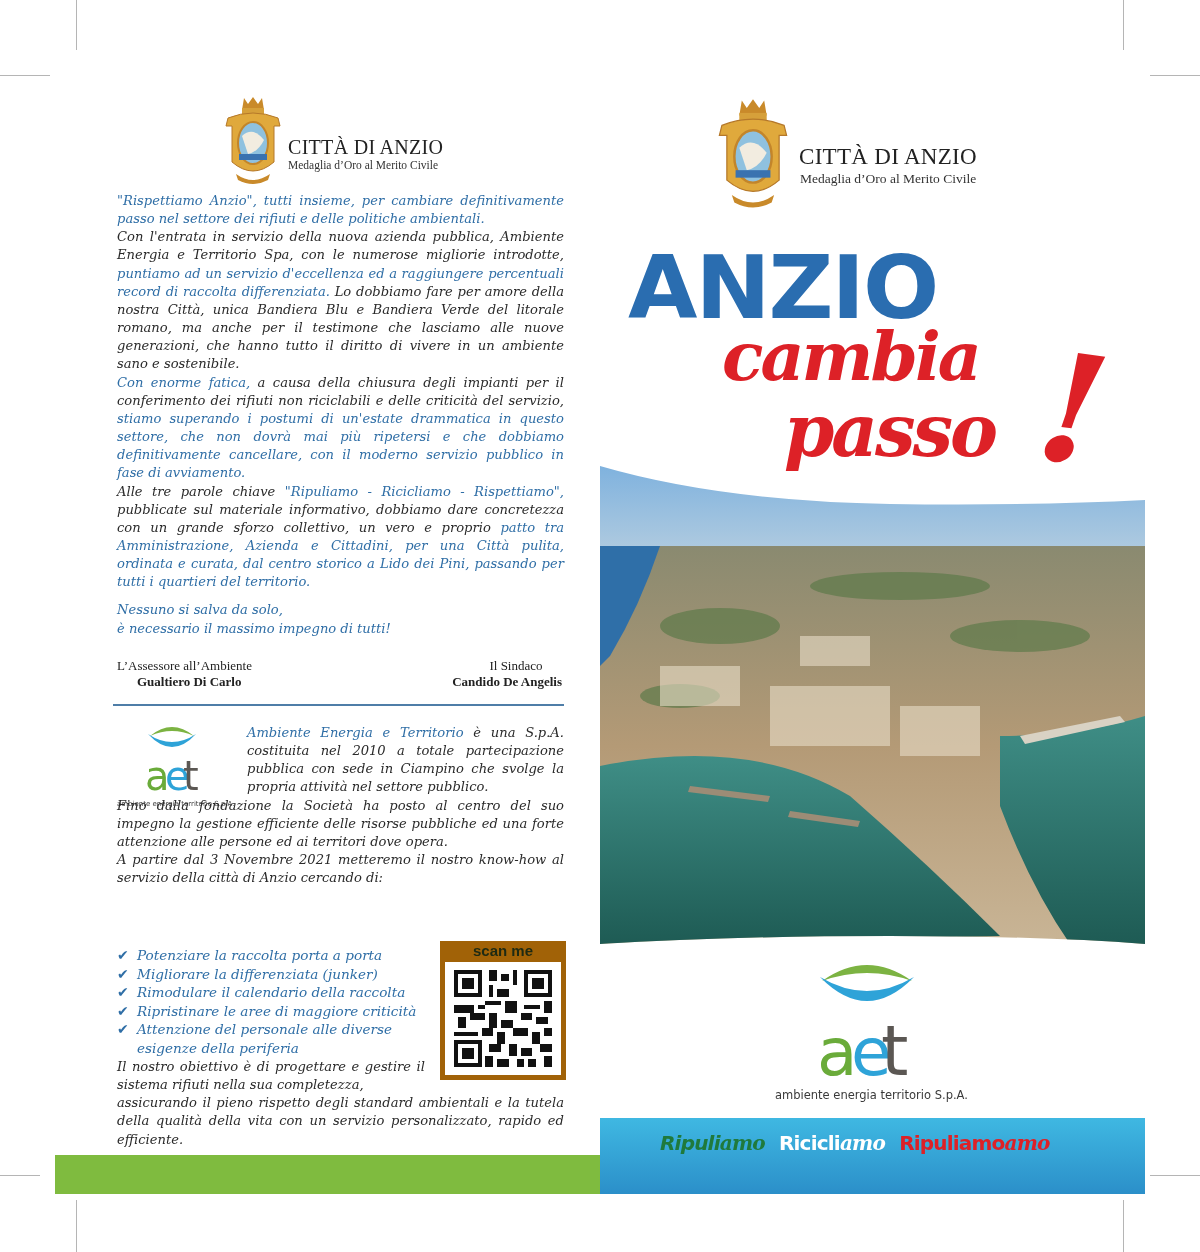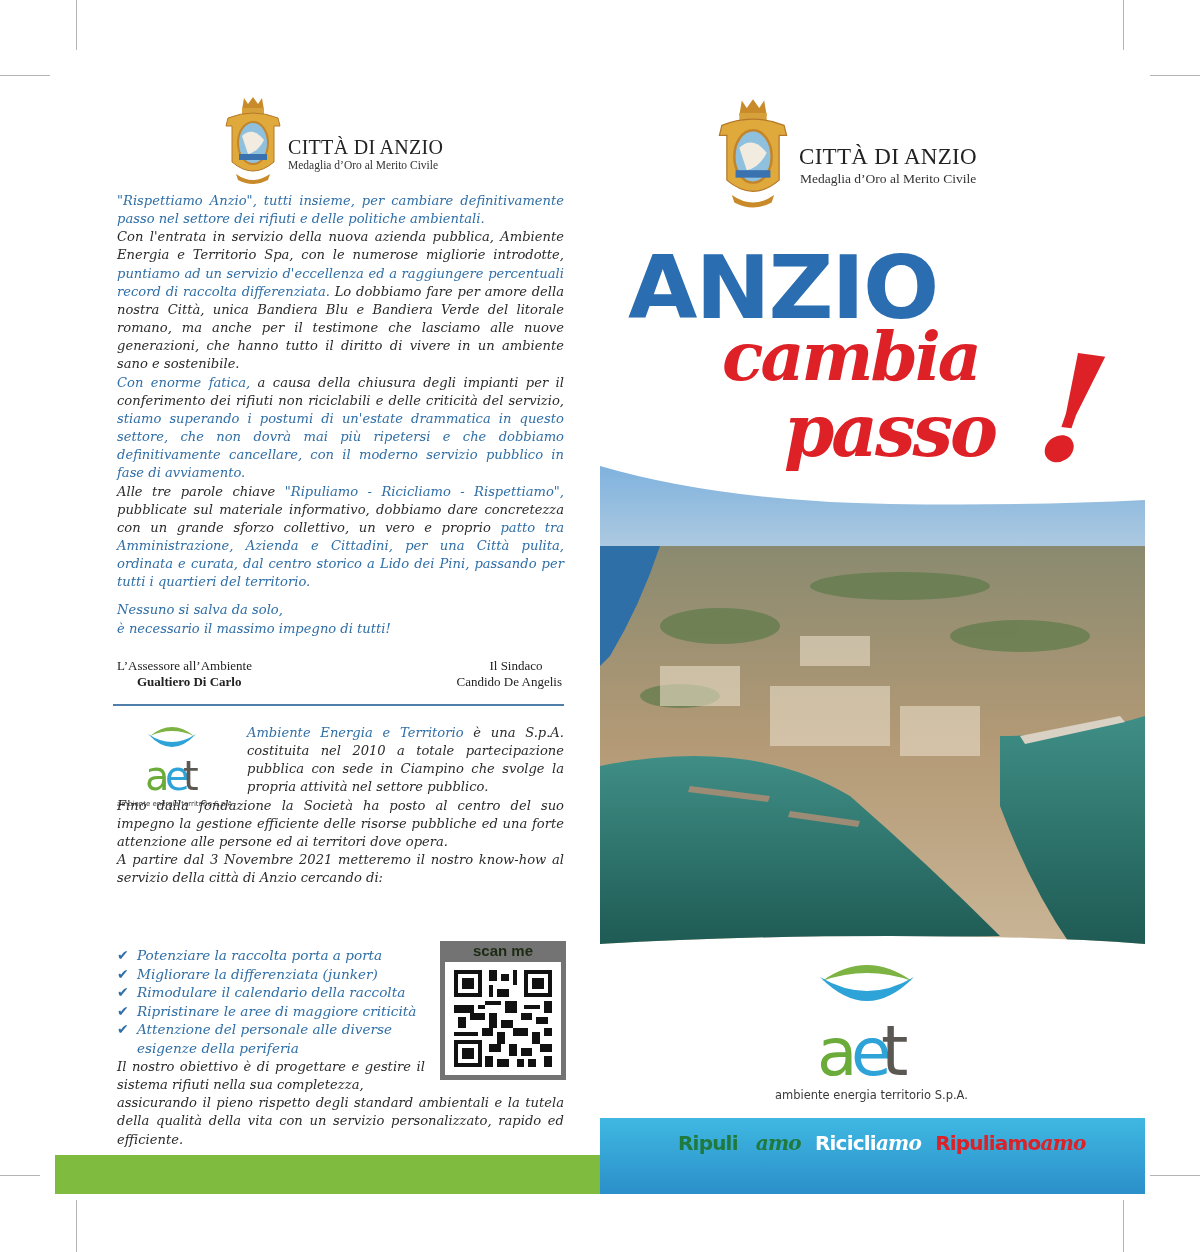--- a/index.html
+++ b/index.html
@@ -23,21 +23,21 @@
 
     .divider { position: absolute; left: 113px; width: 451px; height: 2px; background: #4f7ea8; }
 
     .check-list { list-style: none; margin: 0; padding: 0; }
     .check-list li { font-family: "DejaVu Serif", serif; font-style: italic; font-size: 13.6px;
                      line-height: 18.6px; color: #2f6ea6; position: relative; padding-left: 20px; }
     .check-list li .ck { position: absolute; left: 0; top: 0; color: #2f6ea6; font-style: normal; font-size: 14px; }
 
     
     .qr-box { position: absolute; left: 440px; top: 941px; width: 126px; height: 139px;
-              background: #737373; box-sizing: border-box; }
+              background: #a16207; box-sizing: border-box; }
     .qr-label { position: absolute; left: 0; top: 0; width: 126px; height: 19px; text-align: center;
                 font-family: "Liberation Sans", sans-serif; font-weight: bold; font-size: 15px;
                 line-height: 19px; color: #1d2a13; }
     .qr-inner { position: absolute; left: 5px; top: 21px; width: 116px; height: 113px; background: #fff; }
 
     
     .hero-anzio { position: absolute; left: 628px; top: 244px; font-family: "DejaVu Sans", sans-serif;
                   font-weight: bold; font-size: 88px; letter-spacing: -2px; color: #2a6db0; line-height: 1;
                   transform: scaleX(1.02); transform-origin: left top; }
     .hero-red { position: absolute; font-family: "DejaVu Serif", serif; font-style: italic; font-weight: bold;
@@ -98,21 +98,21 @@
     <span>è necessario il massimo impegno di tutti!</span>
   </p>
 </div>
 
 <div class="sig abs" style="left:117px;top:658px;">
   <div>L’Assessore all’Ambiente</div>
   <div style="padding-left:20px;font-weight:bold;">Gualtiero Di Carlo</div>
 </div>
 <div class="sig abs" style="left:440px;top:658px;width:122px;text-align:right;">
   <div style="text-align:center;padding-left:30px;">Il Sindaco</div>
-  <div style="font-weight:normal;">Candido De Angelis</div>
+  <div style="font-weight:bold;">Candido De Angelis</div>
 </div>
 
 <div class="divider" style="top:704px;"></div>
 
 <div class="abs" style="left:117px;top:720px;width:110px;height:90px;">
   <svg width="110" height="80" viewBox="0 0 110 80">
     <path d="M33 16 Q55 -2 77 16 Q55 6 33 16 Z" fill="#7cb342"></path>
     <path d="M31 14 Q55 40 79 14 Q55 30 31 14 Z" fill="#2ea3d8"></path>
     <text x="28" y="70" font-family="DejaVu Sans, sans-serif" font-size="40" fill="#6aab3a">a</text>
     <text x="48" y="70" font-family="DejaVu Sans, sans-serif" font-size="40" fill="#2ea3d8">e</text>
@@ -267,17 +267,17 @@
     <path d="M45 22 Q92 70 139 22 Q92 50 45 22 Z" fill="#2ea3d8"></path>
     <text x="42" y="120" font-family="DejaVu Sans, sans-serif" font-size="66" fill="#6aab3a">a</text>
     <text x="76" y="120" font-family="DejaVu Sans, sans-serif" font-size="66" fill="#2ea3d8">e</text>
     <text x="106" y="120" font-family="DejaVu Sans, sans-serif" font-size="70" fill="#5b5753">t</text>
   </svg>
   <div class="aet-caption" style="position:absolute;left:0;top:133px;font-size:11.5px;">ambiente energia territorio S.p.A.</div>
 </div>
 
 <div class="tagline-band">
   <div class="tagline">
-    <span style="color:#1f7a3c;"><span style="margin:18px;">Ripuli</span><i style="font-family:'DejaVu Serif',serif;">amo</i></span>
+    <span style="color:#1f7a3c;"><span style="margin:0;font-style:italic;">Ripuli</span><i style="font-family:'DejaVu Serif',serif;">amo</i></span>
     <span style="color:#ffffff;margin-top:12px;"><span style="margin:0;">Ricicli</span><i style="font-family:'DejaVu Serif',serif;">amo</i></span>
     <span style="color:#dd2127;"><span style="margin:0;">Ripuliamo</span><i style="font-family:'DejaVu Serif',serif;">amo</i></span>
   </div>
 </div>
 
 </body></html>

